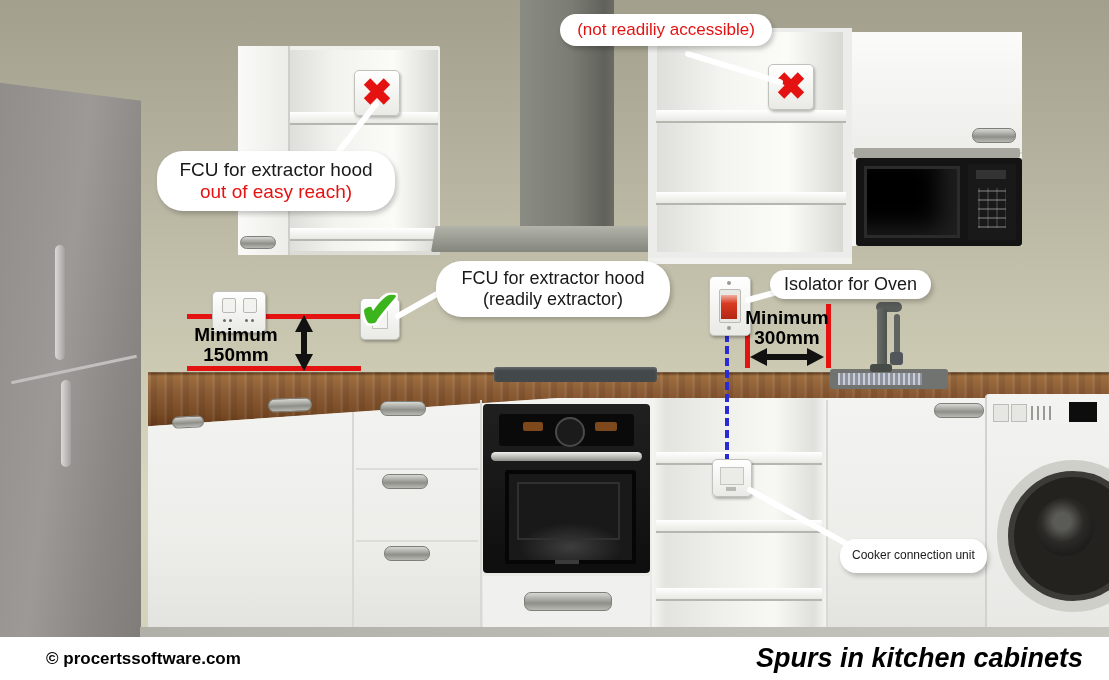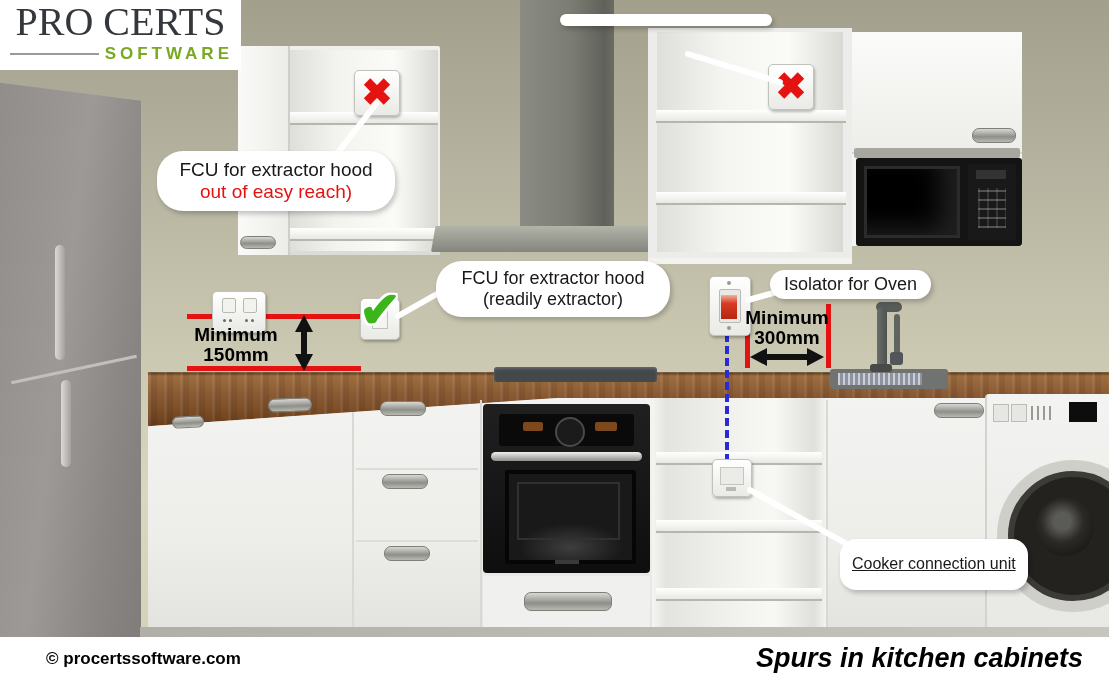--- a/index.html
+++ b/index.html
@@ -148,21 +148,21 @@
   
   .overlay{left:0;top:0;width:1109px;height:637px;pointer-events:none;}
   
   .bubble{position:absolute;background:#fff;border-radius:26px;box-shadow:2px 3px 5px rgba(0,0,0,.22);
     text-align:center;color:#191919;line-height:1.16;}
   .bubble .red{color:var(--accent-red,#e51212);}
   .b1{left:560px;top:14px;width:188px;font-size:17px;padding:6px 12px;}
   .b2{left:157px;top:151px;width:214px;font-size:19px;padding:8px 12px;}
   .b3{left:436px;top:261px;width:210px;font-size:18px;padding:7px 12px;}
   .b4{left:770px;top:261px;font-size:18px;padding:4px 14px;white-space:nowrap;margin-top:9px;}
-  .b5{left:840px;top:539px;font-size:16px;padding:16px 12px;white-space:nowrap;border-radius:16px;text-decoration:underline;}
+  .b5{left:840px;top:539px;font-size:12px;padding:10px 12px;white-space:nowrap;border-radius:16px;}
   
   .measure{position:absolute;font-weight:bold;font-size:19px;line-height:1.05;text-align:center;color:#000;}
   .m1{left:184px;top:325px;width:104px;}
   .m2{left:745px;top:308px;width:84px;}
   
   .logo{left:0;top:0;width:241px;height:70px;background:#fff;}
   .logo-name{font-family:"Liberation Serif",serif;font-size:40px;line-height:1.05;color:#34373c;text-align:center;margin-top:1px;}
   .logo-row{display:flex;align-items:center;padding:0 8px 0 10px;margin-top:1px;}
   .logo-rule{flex:1;height:2px;background:#9a9a96;}
   .logo-tag{font-size:17px;letter-spacing:4px;color:var(--logo-green,#79a821);font-weight:600;margin-left:6px;}
@@ -316,42 +316,36 @@
     <div class="measure m1">
       <div>Minimum</div>
       <div>150mm</div>
     </div>
     <div class="measure m2">
       <div>Minimum</div>
       <div>300mm</div>
     </div>
 
     <div class="bubble b1">
+      <div class="red">(not readiliy accessible)</div>
     </div>
     <div class="bubble b2">
       <div>FCU for extractor hood</div>
       <div class="red">out of easy reach)</div>
     </div>
     <div class="bubble b3">
       <div>FCU for extractor hood</div>
       <div>(readily extractor)</div>
     </div>
     <div class="bubble b4">
       <div>Isolator for Oven</div>
     </div>
     <div class="bubble b5">
       <div>Cooker connection unit</div>
     </div>
 
-    <div class="abs logo">
-      <div class="logo-name">PRO CERTS</div>
-      <div class="logo-row">
-        <div class="logo-rule"></div>
-        <div class="logo-tag">SOFTWARE</div>
-      </div>
-    </div>
   </div>
 
   <div class="footer">
     <div class="copyright">© procertssoftware.com</div>
     <div class="title">Spurs in kitchen cabinets</div>
   </div>
 </div>
 
 </body></html>

